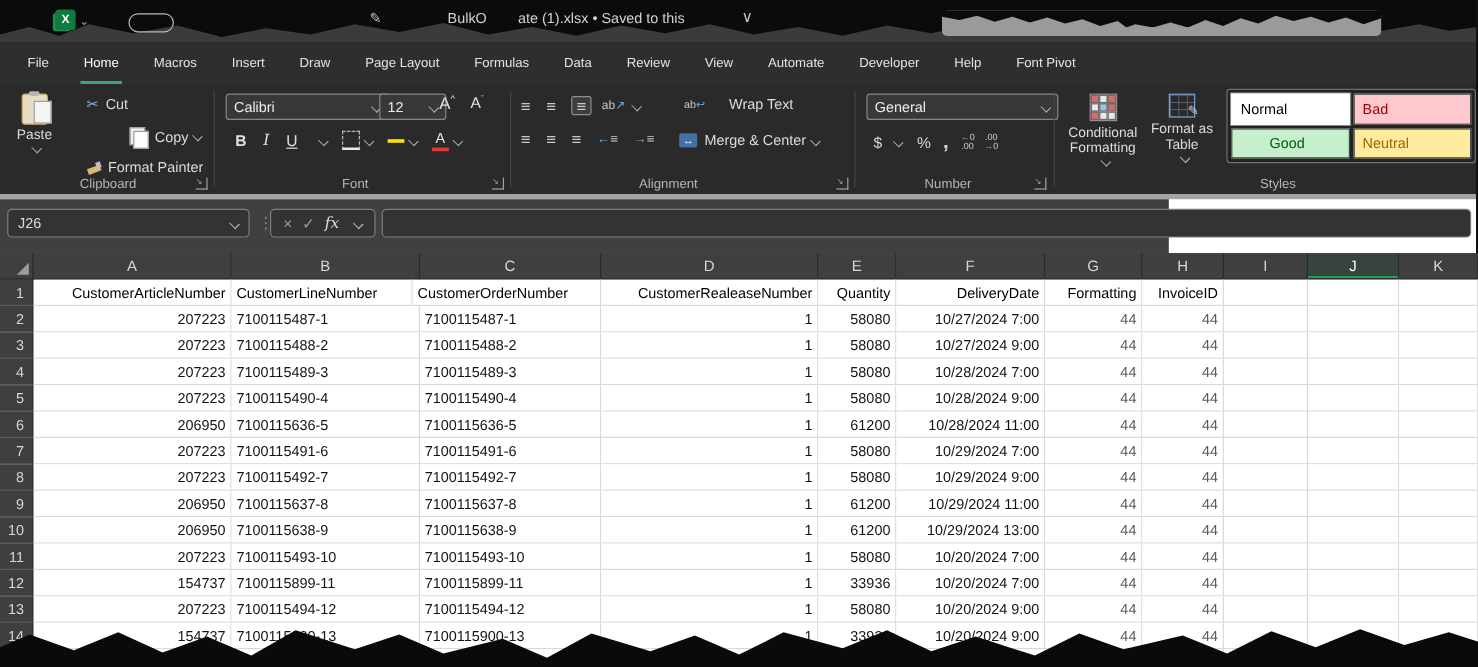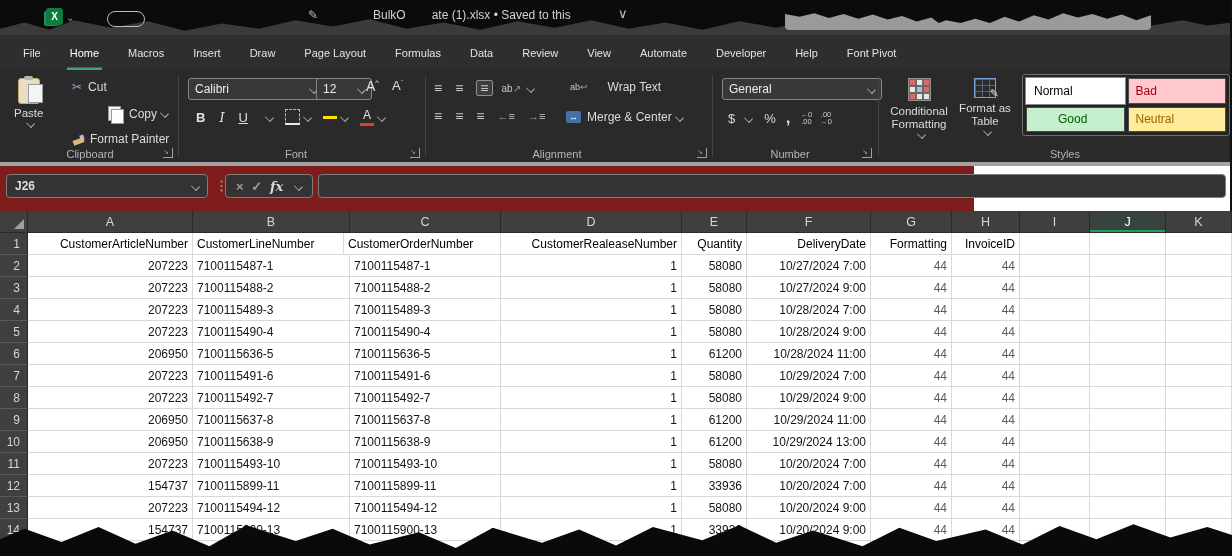--- a/index.html
+++ b/index.html
@@ -66,21 +66,21 @@
   .ft-ic{width:20px;height:18px;border:1px solid #7aa2d9;background:linear-gradient(#567 1px,transparent 1px),linear-gradient(90deg,#567 1px,transparent 1px);background-size:7px 6px;position:relative;}
   .ft-ic:after{content:"✎";position:absolute;right:-4px;bottom:-3px;color:#d0d0d0;font-size:11px;}
   
   #gallery{position:absolute;left:1022px;top:4px;width:208px;height:62px;background:#232323;border:1px solid #6f6f6f;border-radius:3px;
     display:grid;grid-template-columns:1fr 1fr;grid-template-rows:1fr 1fr;gap:3px;padding:3px;box-sizing:border-box;}
   .stylechip{font-size:12px;display:flex;align-items:center;padding-left:7px;border:1px solid #4a4a4a;}
   .stylechip.selected{border:1px solid #fff;box-shadow:0 0 0 1px #888;}
   #ribbonstrip{position:absolute;left:0;top:162px;width:1232px;height:4px;background:#a3a3a3;z-index:3;}
 
   
-  #formulabar{position:absolute;left:0;top:166px;width:974px;height:45px;background:#7f1d1d;z-index:3;font-weight:bold;}
+  #formulabar{position:absolute;left:0;top:166px;width:974px;height:45px;background:#404040;z-index:3;}
   .fbox{position:absolute;top:8px;height:24px;border:1px solid #7d7d7d;border-radius:4px;box-sizing:border-box;background:#333;display:flex;align-items:center;}
   #namebox{left:6px;width:202px;padding:0 8px;color:#dedede;font-size:12px;}
   #namebox .chev{margin-left:auto;}
   #fb-dots{position:absolute;left:215px;top:12px;color:#8d8d8d;font-size:13px;letter-spacing:0;}
   #fxbox{left:225px;width:88px;justify-content:space-around;color:#9c9c9c;font-size:13px;padding:0 6px;}
   #fxbox .fx{font-family:"DejaVu Serif",serif;font-style:italic;color:#dadada;}
   #forminput{left:318px;width:908px;color:#e6e6e6;font-size:12px;padding:0 8px;}
 
   
   #sheet{position:absolute;left:0;top:211px;width:1232px;background:#fff;z-index:2;}

